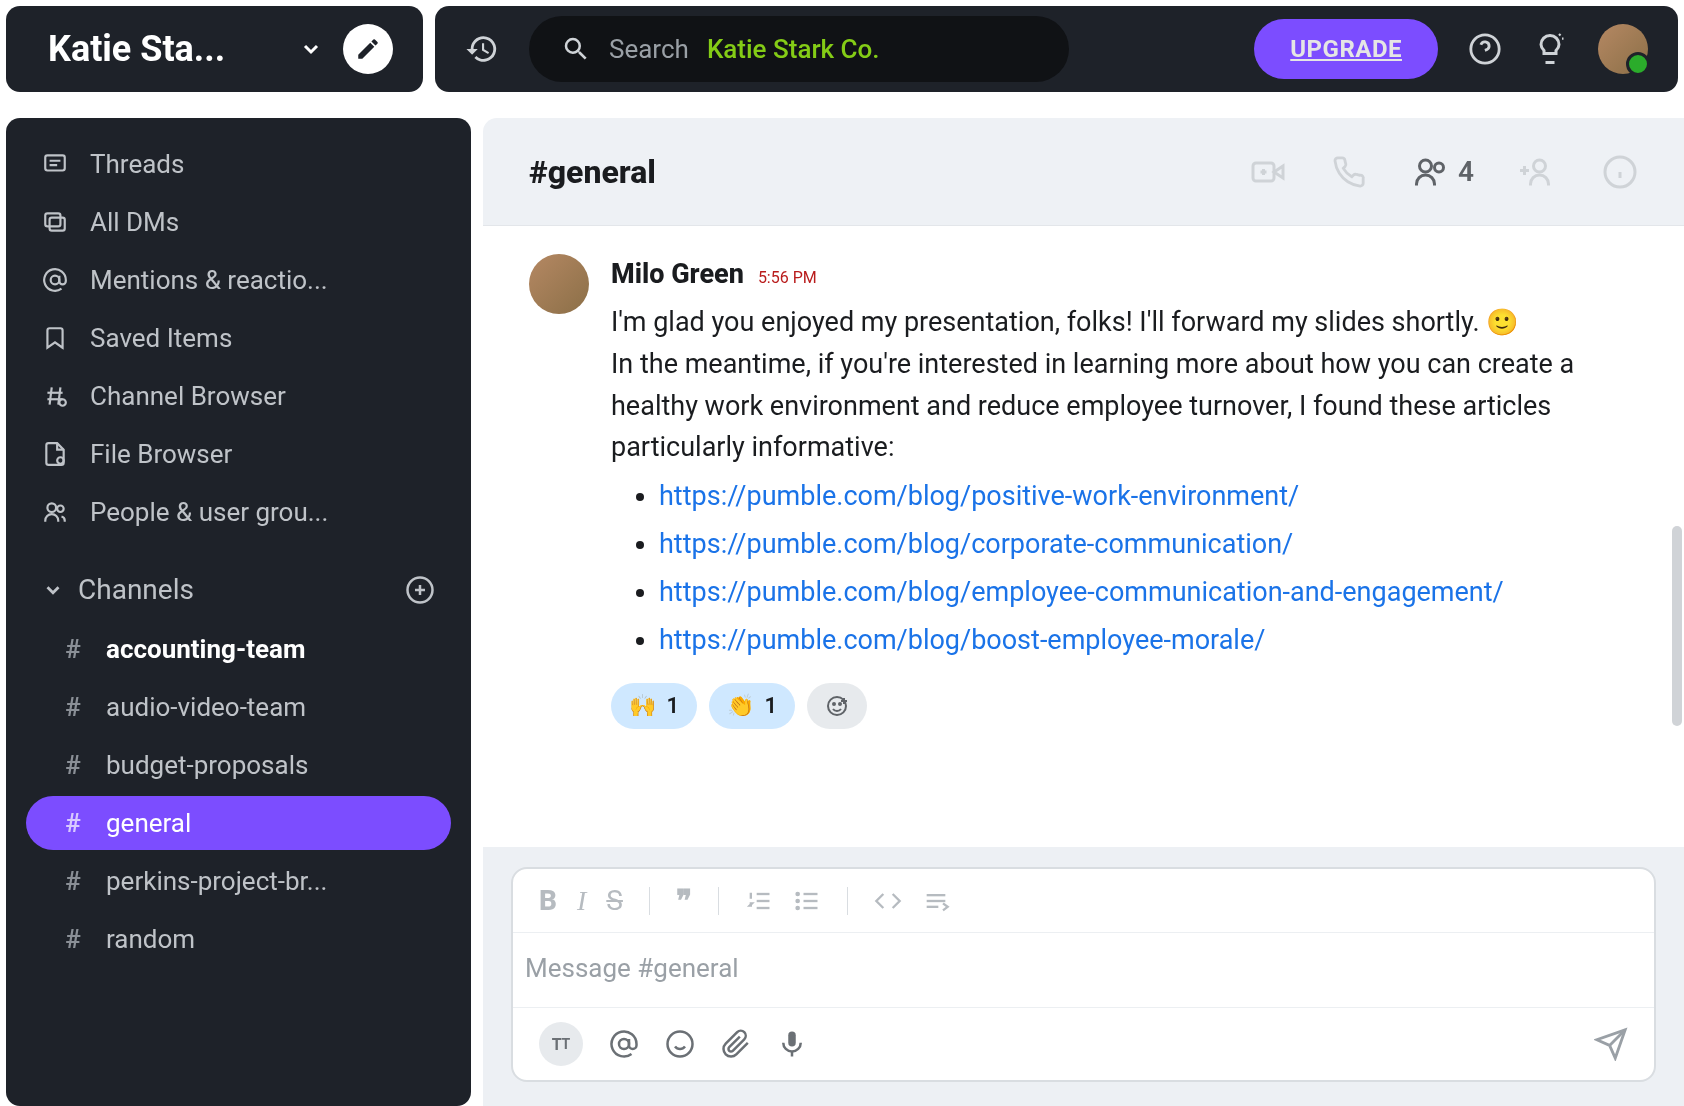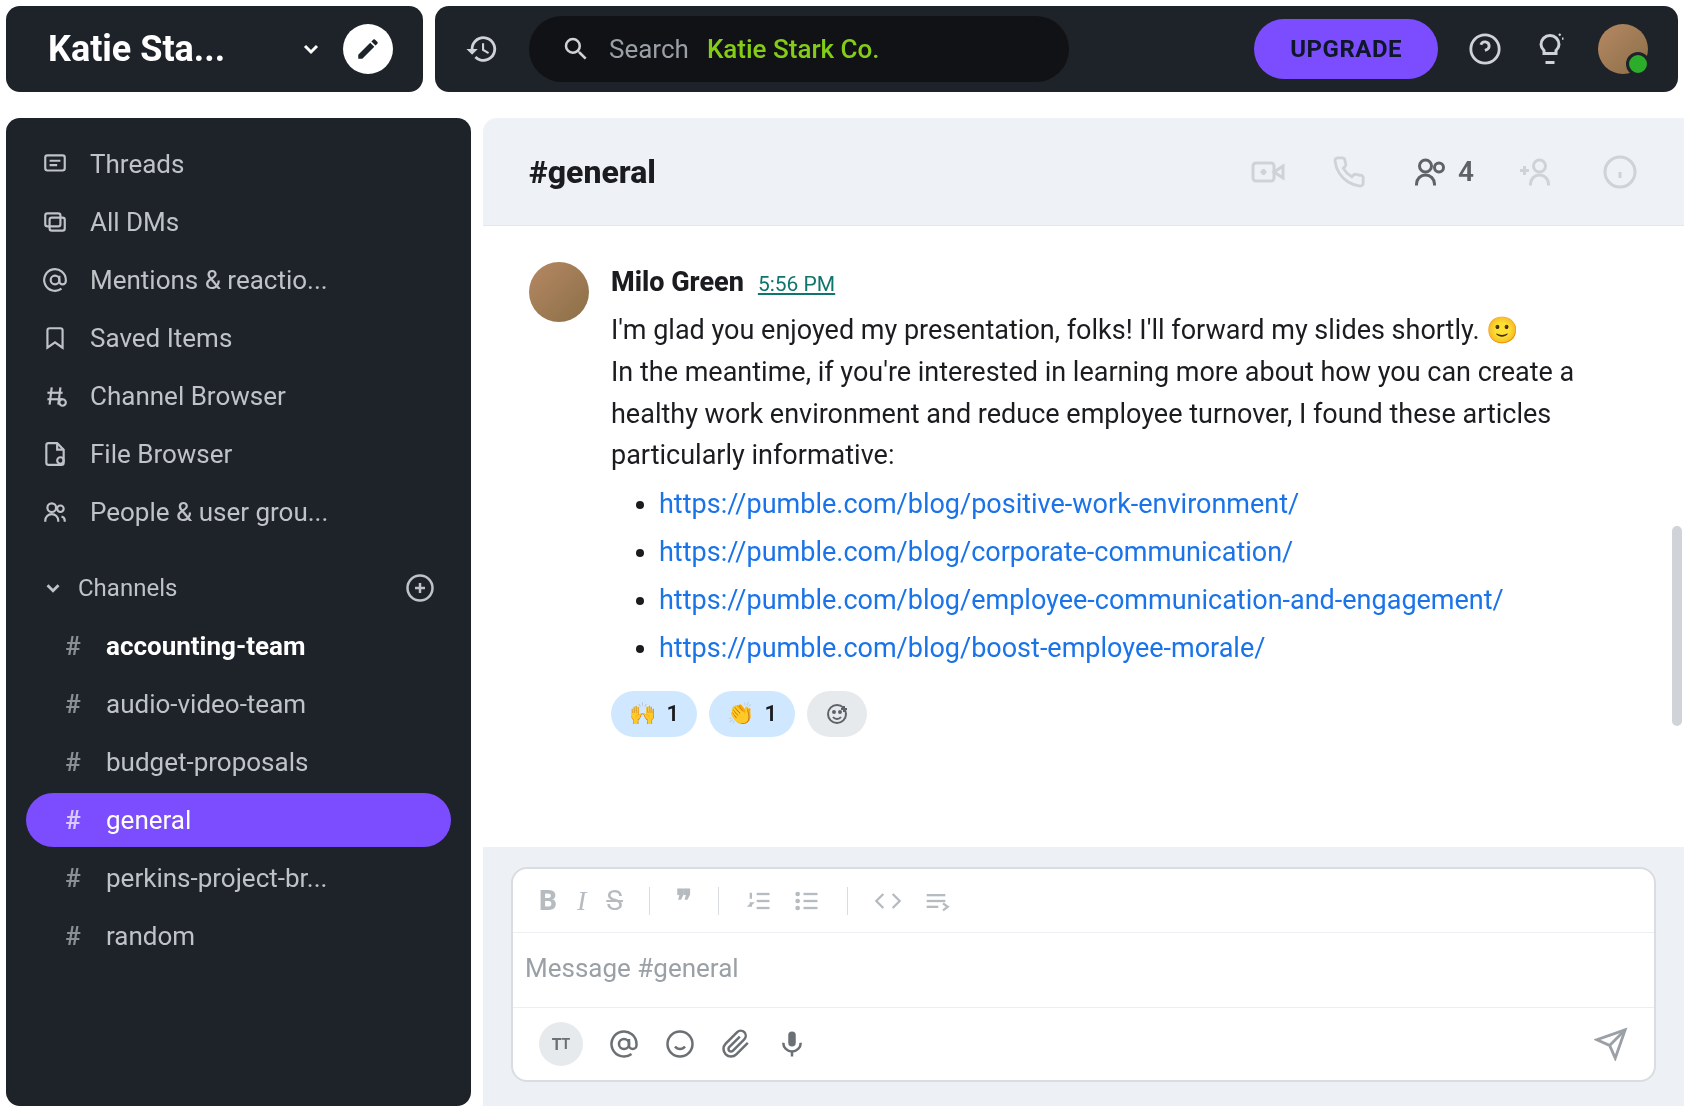--- a/index.html
+++ b/index.html
@@ -8,45 +8,45 @@
 .top-row { height:108px; padding:6px 6px 16px 6px; }
 .workspace-tile { width:417px; background:#1e2229; border-radius:14px; display:flex; align-items:center; padding:0 30px 0 42px; gap:20px; }
 .ws-name { color:#fff; font-size:36px; font-weight:700; flex:1; white-space:nowrap; overflow:hidden; text-overflow:ellipsis; }
 .ws-chevron { color:#fff; }
 .ws-compose { width:50px; height:50px; border-radius:50%; background:#fff; display:flex; align-items:center; justify-content:center; }
 .header-bar { flex:1; background:#1e2229; border-radius:14px; display:flex; align-items:center; padding:0 30px; gap:30px; }
 .icon-btn { color:#cfd3d7; display:flex; align-items:center; justify-content:center; cursor:pointer; }
 .search-pill { flex:1; max-width:540px; background:#101215; border-radius:40px; height:66px; display:flex; align-items:center; padding:0 32px; gap:18px; }
 .search-label { color:#9aa0a6; font-size:26px; }
 .search-value { color:#84cc16; font-size:26px; font-weight:500; }
-.upgrade-btn { background:#7c4dff; color:#0f172a; font-weight:700; font-size:24px; border-radius:40px; padding:16px 36px; margin-left:auto; letter-spacing:.5px; }
+.upgrade-btn { background:#7c4dff; color:#e5e5e5; font-weight:700; font-size:24px; border-radius:40px; padding:16px 36px; margin-left:auto; letter-spacing:.5px;text-decoration:underline; }
 .avatar { width:50px; height:50px; border-radius:50%; background:linear-gradient(135deg,#b58863,#8b6f47); position:relative; overflow:visible; }
 .avatar::after { content:""; position:absolute; right:-2px; bottom:-2px; width:18px; height:18px; background:#2bac2b; border:3px solid #1e2229; border-radius:50%; }
 .body-row { flex:1; display:flex; gap:12px; padding:10px 0 0 6px; min-height:0; }
 .sidebar { width:465px; background:#1e2229; border-radius:14px; padding:17px 0; display:flex; flex-direction:column; color:#c4c8cd; overflow:hidden; }
 .nav-item { display:flex; align-items:center; gap:22px; padding:14px 36px; font-size:26px; color:#bfc3c8; cursor:pointer; }
 .nav-item svg { flex-shrink:0; }
-.section-header { display:flex; align-items:center; gap:14px; padding:32px 36px 14px 36px; font-size:24px; color:#bfc3c8; }
+.section-header { display:flex; align-items:center; gap:14px; padding:32px 36px 14px 36px; font-size:28px; color:#bfc3c8; }
 .section-header .plus { margin-left:auto; }
 .channel-item { display:flex; align-items:center; gap:22px; padding:12px 36px; font-size:26px; color:#bfc3c8; border-radius:40px; margin:2px 20px; cursor:pointer; }
 .channel-item .hash { width:22px; text-align:center; font-weight:600; color:#8a8f96; }
 .channel-item.bold { font-weight:700; color:#fff; }
 .channel-item.active { background:#7c4dff; color:#fff; }
 .channel-item.active .hash { color:#d8c9ff; }
 .main { flex:1; display:flex; flex-direction:column; background:#fff; border-top-left-radius:14px; min-width:0; }
 .channel-bar { height:108px; background:#eef1f5; border-top-left-radius:14px; display:flex; align-items:center; padding:0 46px; gap:46px; color:#5f6368; border-bottom:1px solid #e3e6ea; }
 .channel-title { font-size:32px; font-weight:800; color:#1a1c1f; margin-right:auto; }
 .member-count { display:flex; align-items:center; gap:10px; font-size:28px; font-weight:600; }
-.message-area { flex:1; padding:36px 46px 0 46px; overflow:auto; position:relative; }
+.message-area { flex:1; padding:28px 46px 0 46px; overflow:auto; position:relative; }
 .msg { display:flex; gap:22px; }
 .msg-avatar { width:60px; height:60px; border-radius:50%; background:linear-gradient(135deg,#b58863,#8b6f47); flex-shrink:0; }
 .msg-body { flex:1; font-size:27px; line-height:1.55; color:#1a1c1f; }
 .msg-head { display:flex; align-items:baseline; gap:14px; margin-bottom:6px; }
 .msg-user { font-weight:800; font-size:27px; }
-.msg-time { color:#0f766e; font-size:21px;text-decoration:underline; }
+.msg-time { color:#b91c1c; font-size:16px; }
 .msg-body a { color:#1a73e8; text-decoration:none; }
 .msg-body ul { margin:4px 0 0 48px; }
 .msg-body li { padding:3px 0; }
 .emoji-inline { font-size:26px; }
 .reactions { display:flex; gap:12px; margin-top:18px; }
 .reaction { background:#cfe8ff; border-radius:24px; padding:6px 18px; display:flex; align-items:center; gap:10px; font-size:22px; font-weight:600; color:#1a1c1f; cursor:pointer; }
 .reaction.add { background:#e7eaed; color:#5f6368; }
 .composer-wrap { padding:20px 28px 24px 28px; background:#edf0f4; }
 .composer { border:2px solid #d9dde1; border-radius:16px; background:#fff; display:flex; flex-direction:column; }
 .fmt-bar { display:flex; align-items:center; gap:20px; padding:14px 26px; color:#b6bbc0; border-bottom:1px solid #eceff2; }

